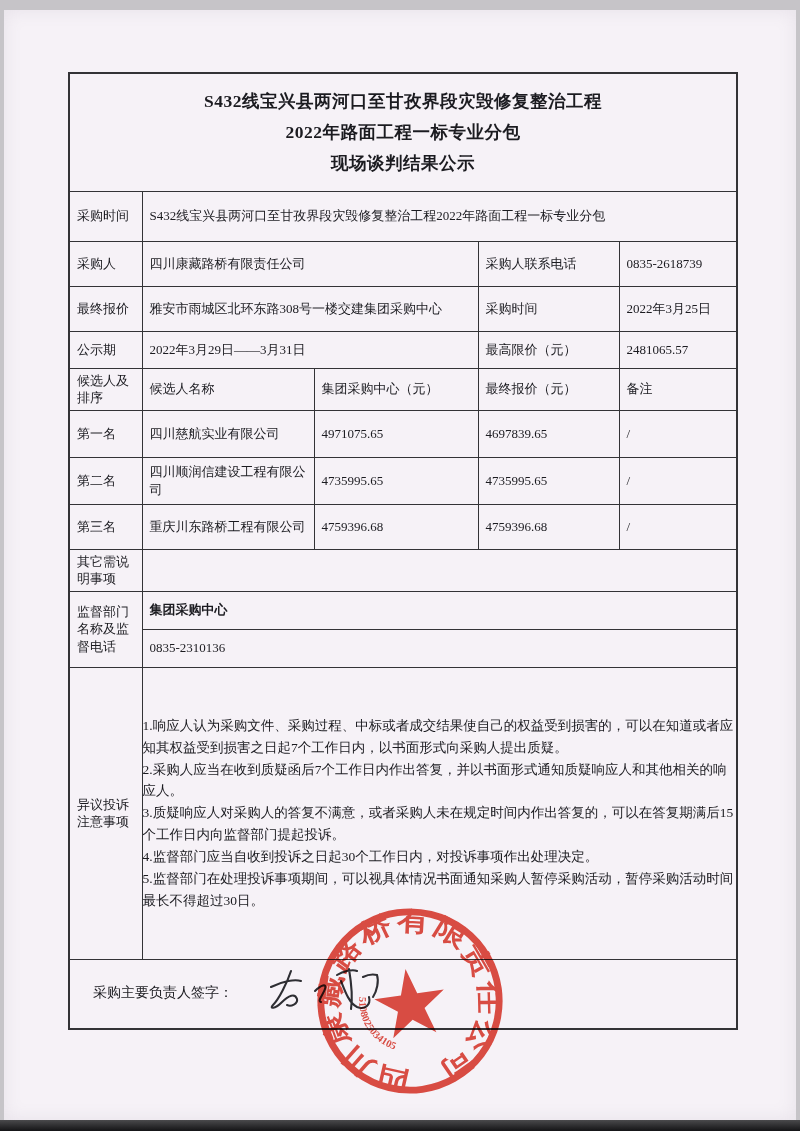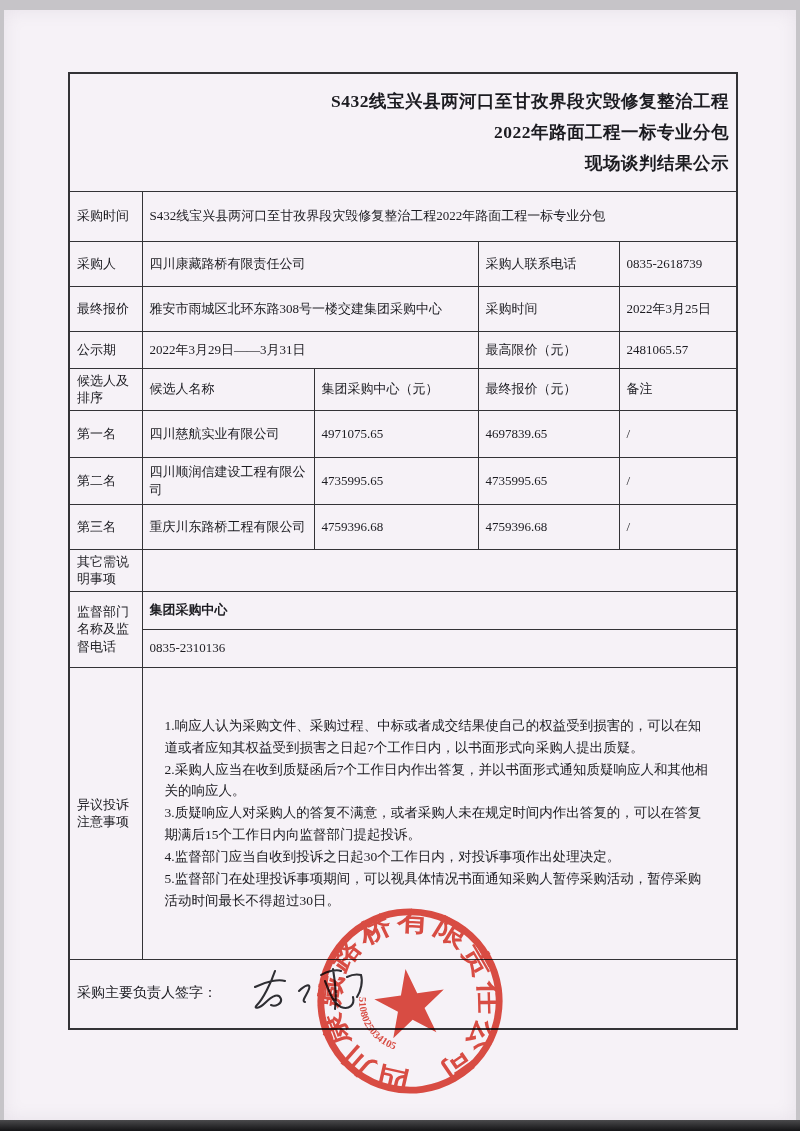--- a/index.html
+++ b/index.html
@@ -35,33 +35,33 @@
   td {
     padding: 3px 7px;
     font-size: 13px;
     color: #1b1b20;
     line-height: 1.35;
     overflow: hidden;
     word-break: break-all;
   }
   td.c { text-align: left; }
   td.title-cell {
-    text-align: right;
+    text-align: center;
     font-weight: 700;
     font-size: 17.5px;
     letter-spacing: 0.5px;
     line-height: 1.75;
     vertical-align: middle;
   }
   td.lbl { vertical-align: middle; }
-  .notes-cell { vertical-align: middle; padding: 8px 22px; }
+  .notes-cell { vertical-align: middle; padding: 8px 0; }
   .notes-cell .note-line { font-size: 13.5px; line-height: 1.62; }
   .sig-cell { vertical-align: middle; position: relative; }
   .sig-wrap { display: flex; align-items: center; gap: 28px; }
-  .sig-label { font-size: 14px; }
+  .sig-label { font-size: 14px; margin-left: 16px; }
   .sig-scribble { position: relative; top: -6px; }
   .seal {
     position: absolute;
     left: 308px; top: 893px;
     width: 196px; height: 196px;
     transform: rotate(-8deg);
     opacity: 0.88;
     pointer-events: none;
     z-index: 6;
     mix-blend-mode: multiply;

